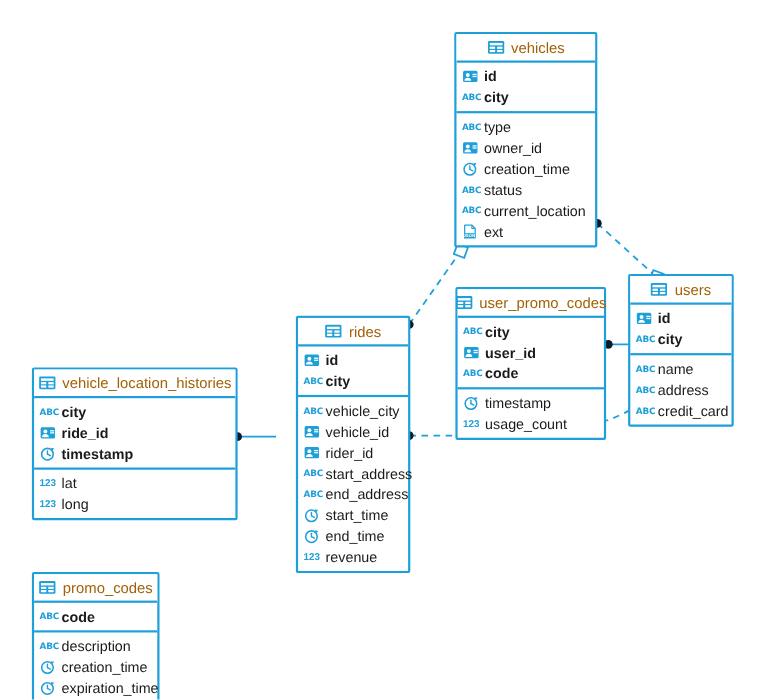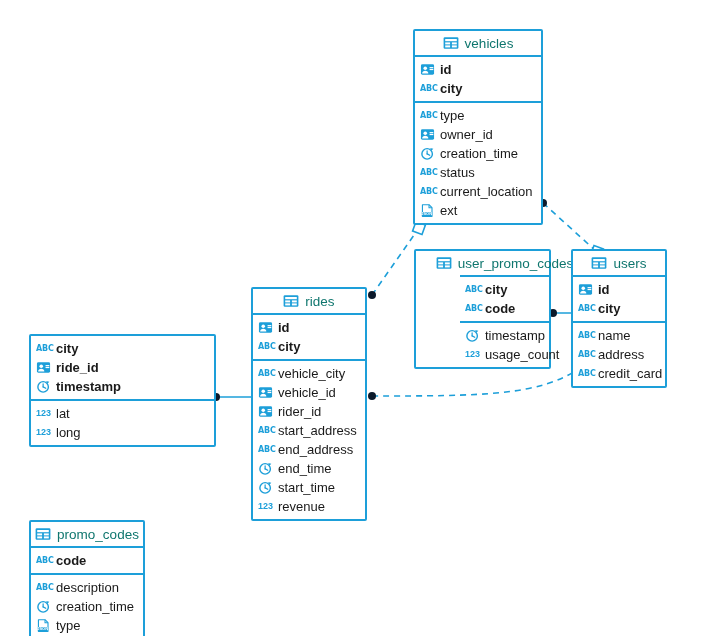--- a/index.html
+++ b/index.html
@@ -37,21 +37,21 @@
   }
   .entity-title {
     box-sizing: border-box;
     height: 26px;
     display: flex;
     align-items: center;
     justify-content: center;
     gap: 6px;
     border-bottom: 2px solid #1d9fd9;
     font-size: 13.5px;
-    color: #0f766e;
+    color: #a16207;
     padding: 0 6px;
     background: #ffffff;
   }
   .field-group {
     padding: 3px 0 3px 0;
   }
   .field-group.keys {
     border-bottom: 2px solid #1d9fd9;
   }
   .field {
@@ -196,36 +196,46 @@
           <svg class="icon" viewBox="0 0 16 16">
             <path d="M2.6 1.8 h7.0 l3.2 3.2 v9.2 h-10.2 z" fill="#ffffff" stroke="#1d9fd9" stroke-width="1.2" stroke-linejoin="round"></path>
             <path d="M9.6 1.8 v3.2 h3.2" fill="none" stroke="#1d9fd9" stroke-width="1.1"></path>
             <rect x="2.0" y="9.6" width="10.2" height="4.6" fill="#1d9fd9"></rect>
             <text x="7.1" y="13.3" text-anchor="middle" font-size="4.2" font-family="&quot;Liberation Sans&quot;, sans-serif" font-weight="bold" fill="#ffffff">JSON</text>
           </svg>
           <span class="field-label">ext</span>
         </div>
       </div>
     </div>
-    <div class="entity" style="left: 414px; top: 249px; width: 137px; padding-left: 44px;">
+    <div class="entity" style="left: 414px; top: 261px; width: 137px;">
       <div class="entity-title">
         <svg class="title-icon" viewBox="0 0 16 14">
           <rect x="0.6" y="1.2" width="14.8" height="11.6" rx="1.2" fill="#1d9fd9"></rect>
           <rect x="2.2" y="3" width="11.6" height="2.2" fill="#ffffff"></rect>
           <rect x="2.2" y="6.4" width="4.9" height="2" fill="#ffffff"></rect>
           <rect x="8.9" y="6.4" width="4.9" height="2" fill="#ffffff"></rect>
           <rect x="2.2" y="9.4" width="4.9" height="2" fill="#ffffff"></rect>
           <rect x="8.9" y="9.4" width="4.9" height="2" fill="#ffffff"></rect>
         </svg>
         <span>user_promo_codes</span>
       </div>
       <div class="field-group keys">
         <div class="field pk">
           <span class="icon-abc">ABC</span>
           <span class="field-label">city</span>
+        </div>
+        <div class="field pk">
+          <svg class="icon" viewBox="0 0 16 16">
+            <rect x="1" y="2.5" width="14" height="11" rx="1.5" fill="#1d9fd9"></rect>
+            <circle cx="5.6" cy="6.6" r="1.9" fill="#fff"></circle>
+            <path d="M2.3 12.2c0-1.9 1.5-3 3.3-3s3.3 1.1 3.3 3z" fill="#fff"></path>
+            <rect x="10.2" y="5.4" width="4" height="1.25" fill="#fff"></rect>
+            <rect x="10.2" y="7.4" width="4" height="1.25" fill="#fff"></rect>
+          </svg>
+          <span class="field-label">user_id</span>
         </div>
         <div class="field pk">
           <span class="icon-abc">ABC</span>
           <span class="field-label">code</span>
         </div>
       </div>
       <div class="field-group cols">
         <div class="field">
           <svg class="icon" viewBox="0 0 16 16">
             <circle cx="7.6" cy="8.4" r="5.6" fill="none" stroke="#1d9fd9" stroke-width="1.5"></circle>
@@ -277,21 +287,21 @@
         <div class="field">
           <span class="icon-abc">ABC</span>
           <span class="field-label">address</span>
         </div>
         <div class="field">
           <span class="icon-abc">ABC</span>
           <span class="field-label">credit_card</span>
         </div>
       </div>
     </div>
-    <div class="entity" style="left: 251px; top: 287px; width: 116px;">
+    <div class="entity" style="left: 269px; top: 287px; width: 104px;">
       <div class="entity-title">
         <svg class="title-icon" viewBox="0 0 16 14">
           <rect x="0.6" y="1.2" width="14.8" height="11.6" rx="1.2" fill="#1d9fd9"></rect>
           <rect x="2.2" y="3" width="11.6" height="2.2" fill="#ffffff"></rect>
           <rect x="2.2" y="6.4" width="4.9" height="2" fill="#ffffff"></rect>
           <rect x="8.9" y="6.4" width="4.9" height="2" fill="#ffffff"></rect>
           <rect x="2.2" y="9.4" width="4.9" height="2" fill="#ffffff"></rect>
           <rect x="8.9" y="9.4" width="4.9" height="2" fill="#ffffff"></rect>
         </svg>
         <span>rides</span>
@@ -345,38 +355,49 @@
           <span class="icon-abc">ABC</span>
           <span class="field-label">end_address</span>
         </div>
         <div class="field">
           <svg class="icon" viewBox="0 0 16 16">
             <circle cx="7.6" cy="8.4" r="5.6" fill="none" stroke="#1d9fd9" stroke-width="1.5"></circle>
             <path d="M7.6 8.4 L7.6 5.2" stroke="#1d9fd9" stroke-width="1.3" stroke-linecap="round"></path>
             <path d="M7.6 8.4 L10.4 9.9" stroke="#1d9fd9" stroke-width="1.3" stroke-linecap="round"></path>
             <path d="M10.8 2.2 L14.2 2.8 L12.2 5.0 Z" fill="#1d9fd9"></path>
           </svg>
+          <span class="field-label">start_time</span>
+        </div>
+        <div class="field">
+          <svg class="icon" viewBox="0 0 16 16">
+            <circle cx="7.6" cy="8.4" r="5.6" fill="none" stroke="#1d9fd9" stroke-width="1.5"></circle>
+            <path d="M7.6 8.4 L7.6 5.2" stroke="#1d9fd9" stroke-width="1.3" stroke-linecap="round"></path>
+            <path d="M7.6 8.4 L10.4 9.9" stroke="#1d9fd9" stroke-width="1.3" stroke-linecap="round"></path>
+            <path d="M10.8 2.2 L14.2 2.8 L12.2 5.0 Z" fill="#1d9fd9"></path>
+          </svg>
           <span class="field-label">end_time</span>
-        </div>
-        <div class="field">
-          <svg class="icon" viewBox="0 0 16 16">
-            <circle cx="7.6" cy="8.4" r="5.6" fill="none" stroke="#1d9fd9" stroke-width="1.5"></circle>
-            <path d="M7.6 8.4 L7.6 5.2" stroke="#1d9fd9" stroke-width="1.3" stroke-linecap="round"></path>
-            <path d="M7.6 8.4 L10.4 9.9" stroke="#1d9fd9" stroke-width="1.3" stroke-linecap="round"></path>
-            <path d="M10.8 2.2 L14.2 2.8 L12.2 5.0 Z" fill="#1d9fd9"></path>
-          </svg>
-          <span class="field-label">start_time</span>
         </div>
         <div class="field">
           <span class="icon-123">123</span>
           <span class="field-label">revenue</span>
         </div>
       </div>
     </div>
     <div class="entity" style="left: 29px; top: 334px; width: 187px;">
+      <div class="entity-title">
+        <svg class="title-icon" viewBox="0 0 16 14">
+          <rect x="0.6" y="1.2" width="14.8" height="11.6" rx="1.2" fill="#1d9fd9"></rect>
+          <rect x="2.2" y="3" width="11.6" height="2.2" fill="#ffffff"></rect>
+          <rect x="2.2" y="6.4" width="4.9" height="2" fill="#ffffff"></rect>
+          <rect x="8.9" y="6.4" width="4.9" height="2" fill="#ffffff"></rect>
+          <rect x="2.2" y="9.4" width="4.9" height="2" fill="#ffffff"></rect>
+          <rect x="8.9" y="9.4" width="4.9" height="2" fill="#ffffff"></rect>
+        </svg>
+        <span>vehicle_location_histories</span>
+      </div>
       <div class="field-group keys">
         <div class="field pk">
           <span class="icon-abc">ABC</span>
           <span class="field-label">city</span>
         </div>
         <div class="field pk">
           <svg class="icon" viewBox="0 0 16 16">
             <rect x="1" y="2.5" width="14" height="11" rx="1.5" fill="#1d9fd9"></rect>
             <circle cx="5.6" cy="6.6" r="1.9" fill="#fff"></circle>
             <path d="M2.3 12.2c0-1.9 1.5-3 3.3-3s3.3 1.1 3.3 3z" fill="#fff"></path>
@@ -430,20 +451,29 @@
           <span class="field-label">description</span>
         </div>
         <div class="field">
           <svg class="icon" viewBox="0 0 16 16">
             <circle cx="7.6" cy="8.4" r="5.6" fill="none" stroke="#1d9fd9" stroke-width="1.5"></circle>
             <path d="M7.6 8.4 L7.6 5.2" stroke="#1d9fd9" stroke-width="1.3" stroke-linecap="round"></path>
             <path d="M7.6 8.4 L10.4 9.9" stroke="#1d9fd9" stroke-width="1.3" stroke-linecap="round"></path>
             <path d="M10.8 2.2 L14.2 2.8 L12.2 5.0 Z" fill="#1d9fd9"></path>
           </svg>
           <span class="field-label">creation_time</span>
+        </div>
+        <div class="field">
+          <svg class="icon" viewBox="0 0 16 16">
+            <circle cx="7.6" cy="8.4" r="5.6" fill="none" stroke="#1d9fd9" stroke-width="1.5"></circle>
+            <path d="M7.6 8.4 L7.6 5.2" stroke="#1d9fd9" stroke-width="1.3" stroke-linecap="round"></path>
+            <path d="M7.6 8.4 L10.4 9.9" stroke="#1d9fd9" stroke-width="1.3" stroke-linecap="round"></path>
+            <path d="M10.8 2.2 L14.2 2.8 L12.2 5.0 Z" fill="#1d9fd9"></path>
+          </svg>
+          <span class="field-label">expiration_time</span>
         </div>
         <div class="field">
           <svg class="icon" viewBox="0 0 16 16">
             <path d="M2.6 1.8 h7.0 l3.2 3.2 v9.2 h-10.2 z" fill="#ffffff" stroke="#1d9fd9" stroke-width="1.2" stroke-linejoin="round"></path>
             <path d="M9.6 1.8 v3.2 h3.2" fill="none" stroke="#1d9fd9" stroke-width="1.1"></path>
             <rect x="2.0" y="9.6" width="10.2" height="4.6" fill="#1d9fd9"></rect>
             <text x="7.1" y="13.3" text-anchor="middle" font-size="4.2" font-family="&quot;Liberation Sans&quot;, sans-serif" font-weight="bold" fill="#ffffff">JSON</text>
           </svg>
           <span class="field-label">type</span>
         </div>

